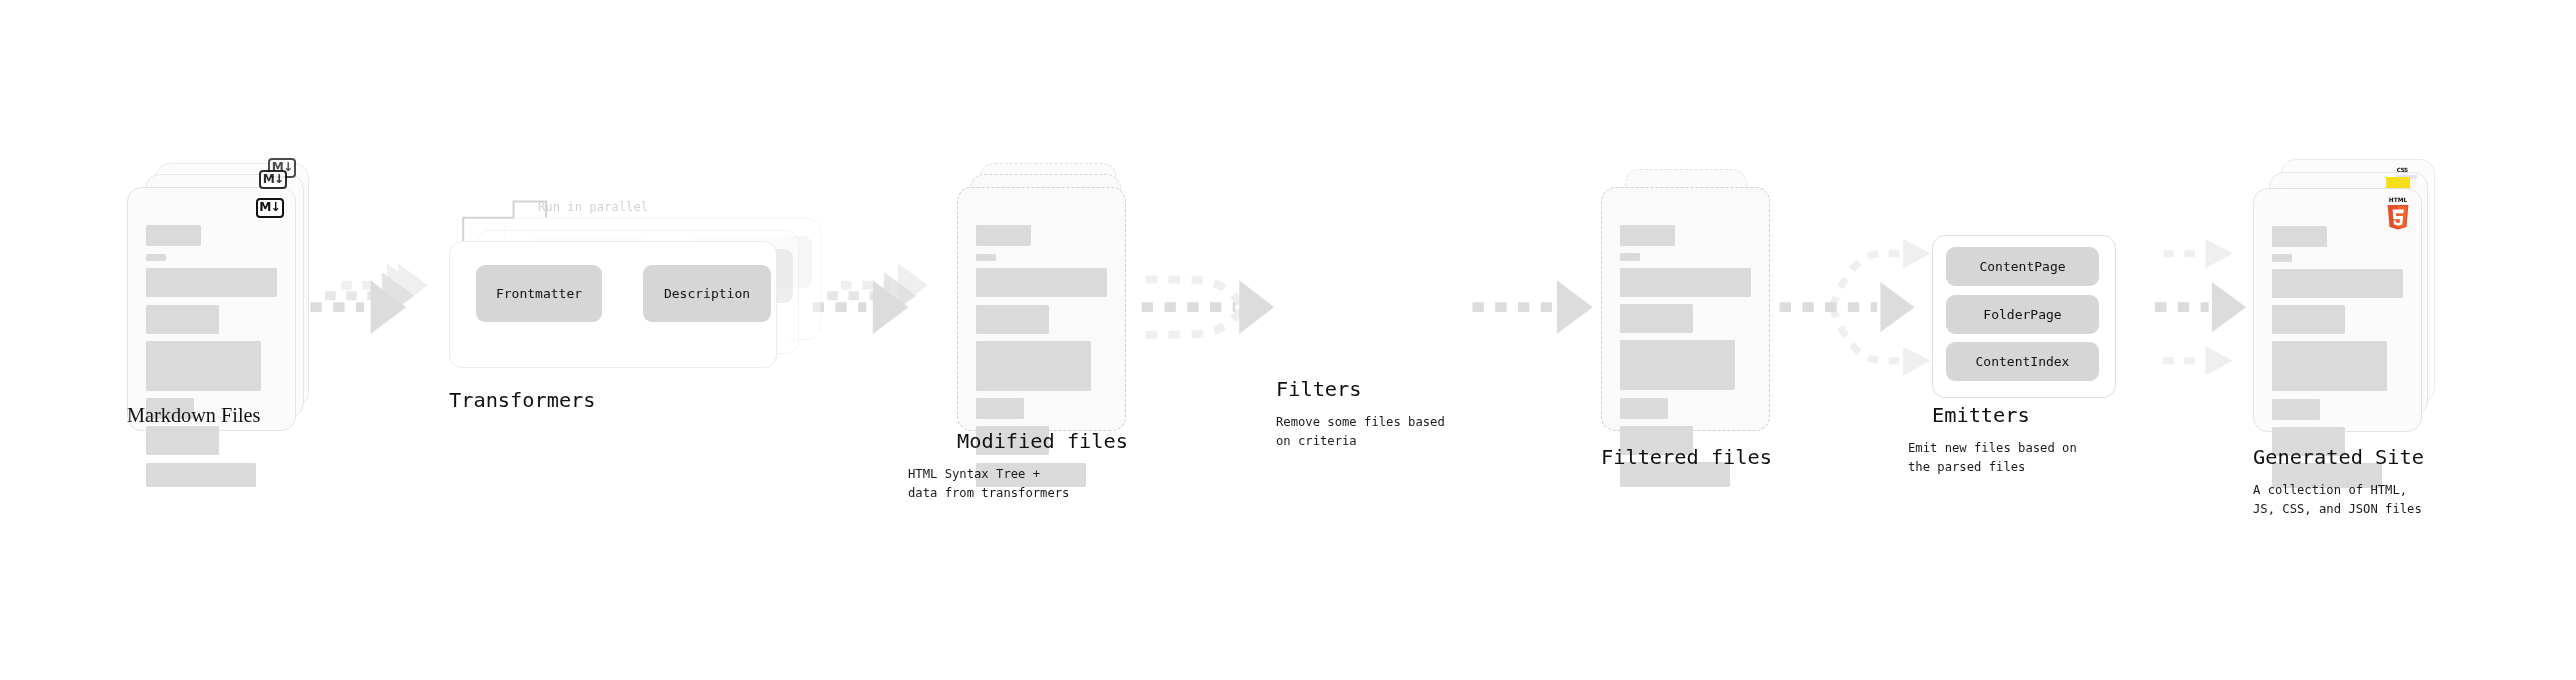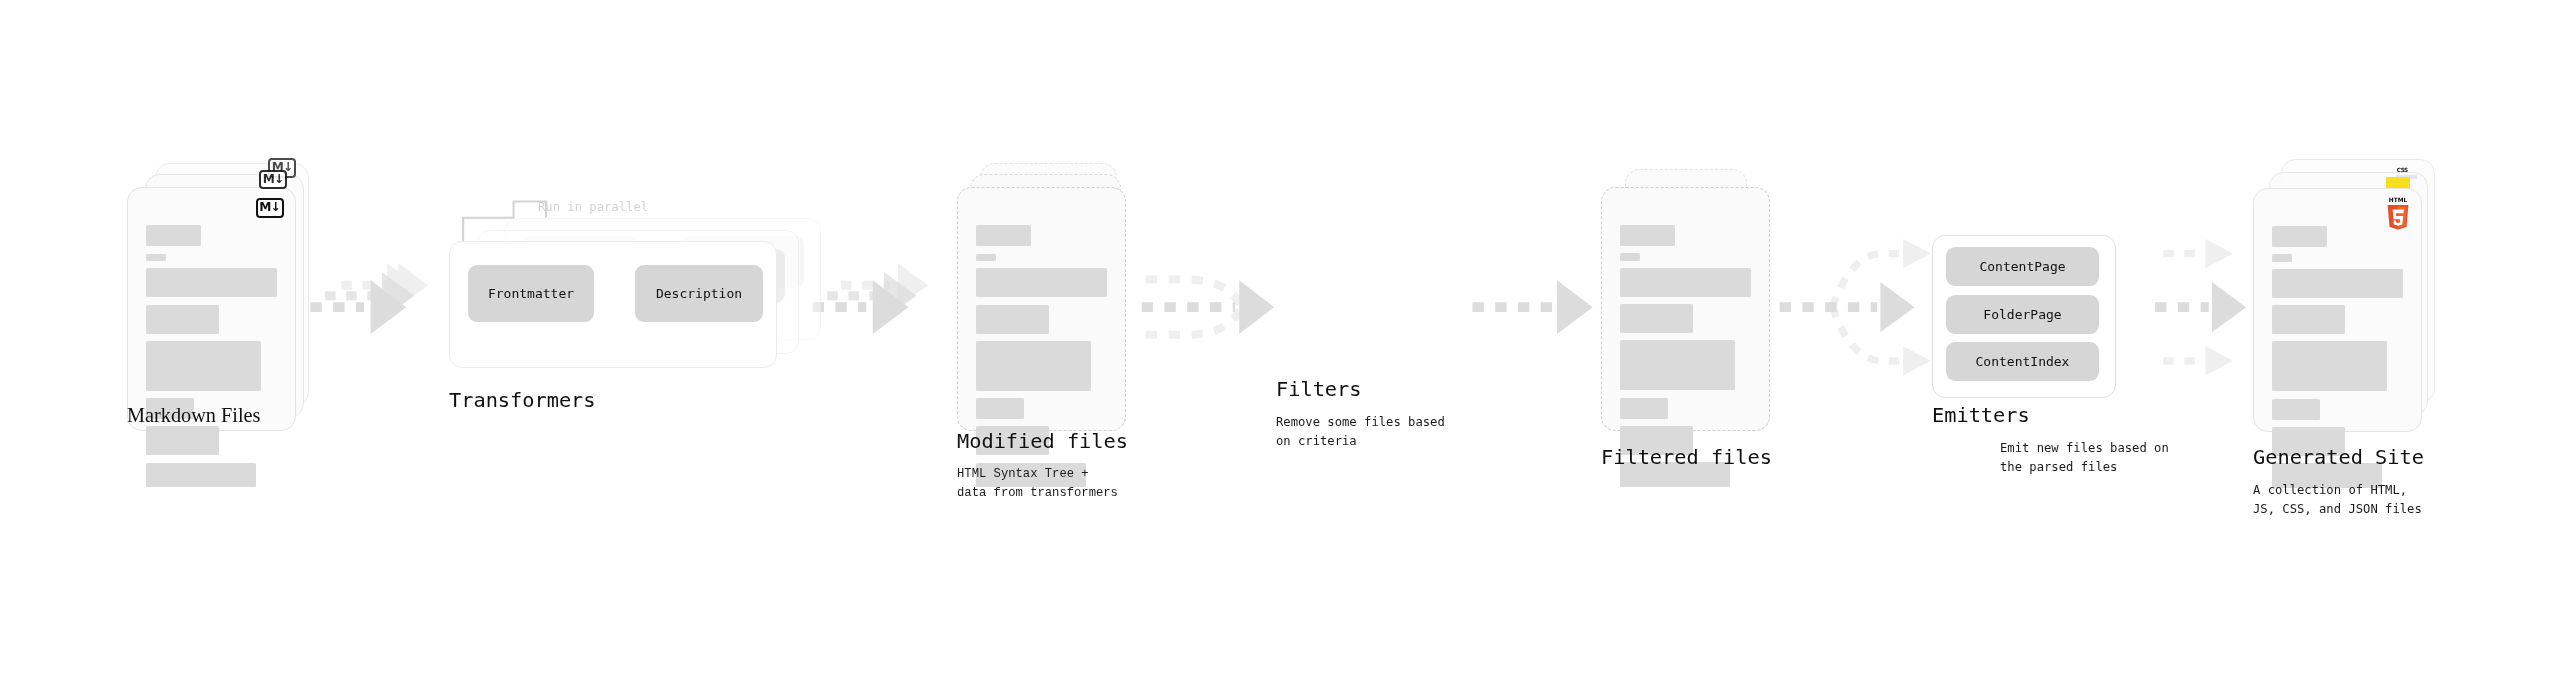--- a/index.html
+++ b/index.html
@@ -79,20 +79,21 @@
     position: absolute;
     border: 1.6px solid #ececec;
     border-radius: 13px;
     background: #ffffff;
   }
   .tf-chip {
     position: absolute; border-radius: 9px;
     display:flex; align-items:center; justify-content:center;
     font-size:13px; white-space:nowrap; color:#111;
     font-family: "DejaVu Sans Mono", "Liberation Mono", monospace;
+    margin-left: 8px;
   }
   .parallel-note {
     position: absolute; font-size: 12.2px; color: #d3d3d3; white-space: nowrap;
     font-family: "DejaVu Sans Mono", "Liberation Mono", monospace;
   }
 
   svg.ov { position: absolute; left:0; top:0; width:2576px; height:681px; pointer-events:none; }
 </style>
 </head>
 <body>
@@ -245,21 +246,21 @@
           <div class="doc-line" style="width: 100%; height: 29px;"></div>
           <div class="doc-line" style="width: 56%; height: 29px;"></div>
           <div class="doc-line" style="width: 88%; height: 50px;"></div>
           <div class="doc-line" style="width: 37%; height: 21px;"></div>
           <div class="doc-line" style="width: 56%; height: 29px;"></div>
           <div class="doc-line" style="width: 84%; height: 24.4px;"></div>
         </div>
     </div>
   </div>
   <div class="sec-title" style="left:957px; top:429px;">Modified files</div>
-  <div class="sec-desc" style="left:957px; top:465px;font-family:Liberation Mono, monospace;">HTML Syntax Tree +
+  <div class="sec-desc" style="left:908px; top:465px;">HTML Syntax Tree +
 data from transformers</div>
 
   <div class="sec-title" style="left:1276px; top:377px;">Filters</div>
   <div class="sec-desc" style="left:1276px; top:413px;">Remove some files based
 on criteria</div>
 
   <div class="doc-stack" style="left:1601px; top:169px; width:187px; height:268px;">
     <div class="doc-card dashed" style="left:24.4px; top:0px; width:122px; height:244px; opacity:0.6;"></div>
     <div class="doc-card dashed" style="left:0px; top:18px; width:169px; height:244px;">
       <div class="doc-lines">
@@ -275,21 +276,21 @@
     </div>
   </div>
   <div class="sec-title" style="left:1601px; top:445px;">Filtered files</div>
 
   <div class="stage-box" style="left:1932px; top:226px; width:184px; height:163px;margin-top:9px;">
     <div class="chip" style="left:13px; top:11.4px; width:153px; height:39px;">ContentPage</div>
     <div class="chip" style="left:13px; top:59px; width:153px; height:39px;">FolderPage</div>
     <div class="chip" style="left:13px; top:106px; width:153px; height:39px;">ContentIndex</div>
   </div>
   <div class="sec-title" style="left:1932px; top:403px;">Emitters</div>
-  <div class="sec-desc" style="left:2000px; top:439px;">Emit new files based on
+  <div class="sec-desc" style="left:1908px; top:439px;">Emit new files based on
 the parsed files</div>
 
   <div class="doc-stack" style="left:2253px; top:159px; width:195px; height:276px;">
     <div class="doc-card back2" style="left:28px; top:0px; width:154px; height:244px;"></div>
     <div class="badge css-badge" style="left:143px; top:16.3px;">
         <span class="css-t">CSS</span>
       </div>
 
     <div class="doc-card back1" style="left:16.3px; top:13px; width:159px; height:244px;"></div>
     <div class="badge js-badge" style="left:133px; top:18px; background:#f7df1e;"></div>

